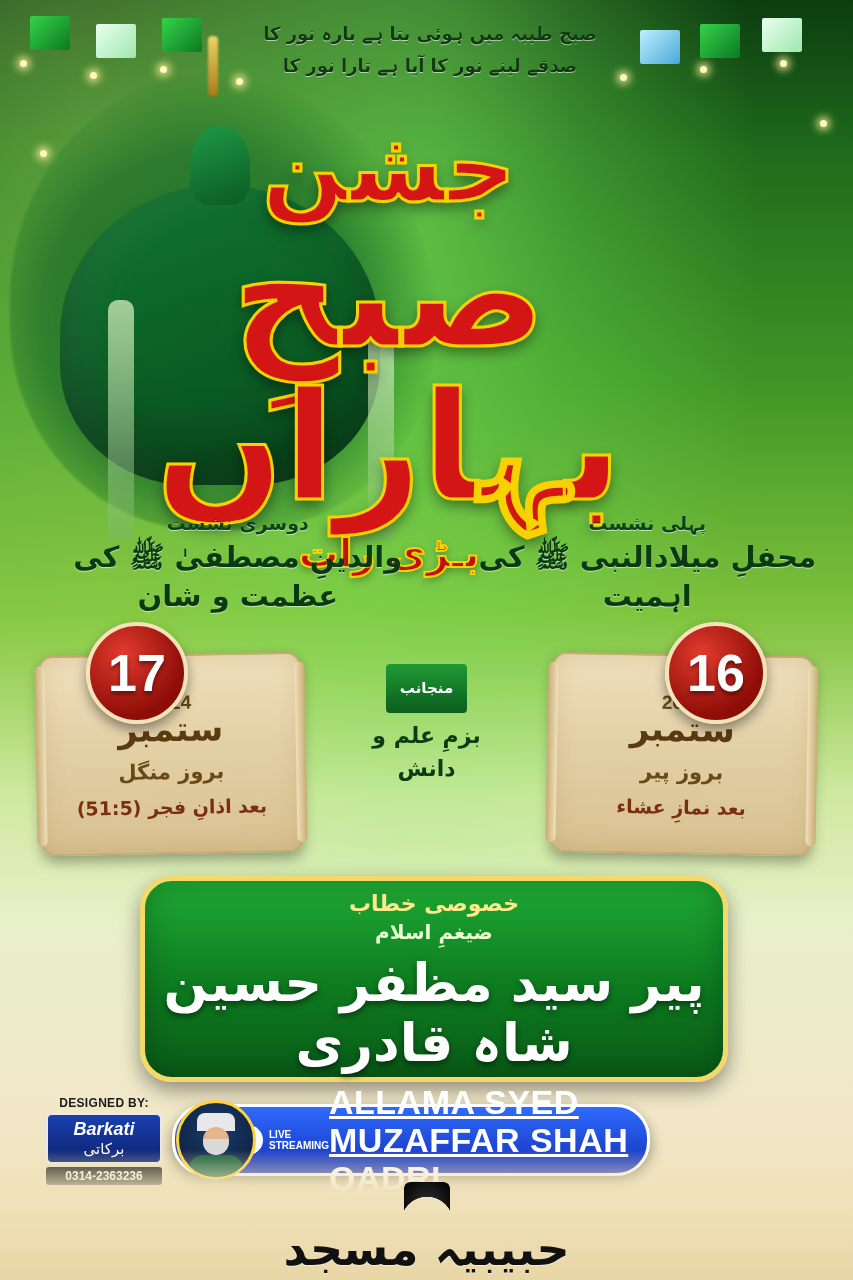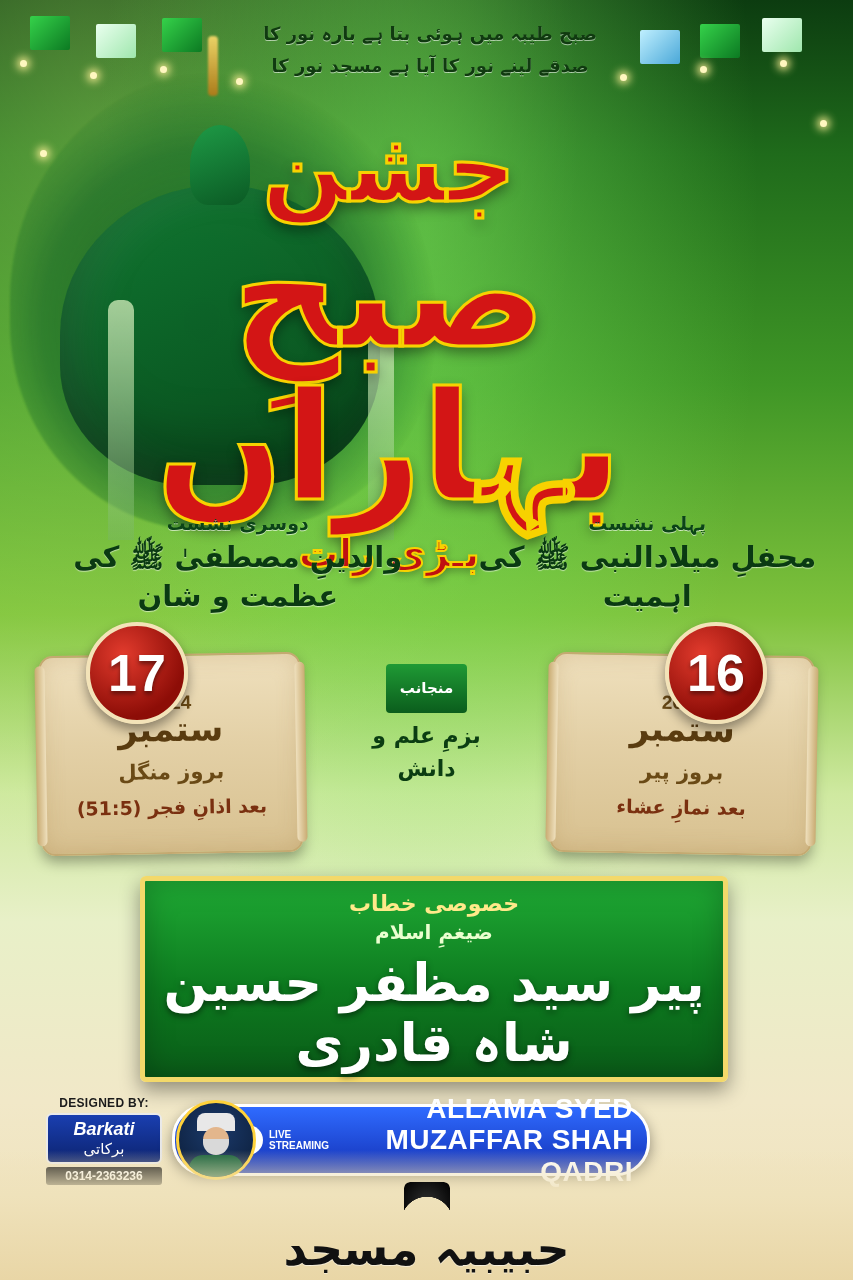--- a/index.html
+++ b/index.html
@@ -151,21 +151,21 @@
   }
   .mid-ribbon .chip{
     display:inline-block;padding:13px 14px;margin-bottom:6px;border-radius:4px;
     background:linear-gradient(180deg,#1f9a35,#0b5d1c);color:#fff;font-size:15px;
   }
 
   .speaker-box{
     position:absolute;left:140px;top:876px;width:578px;height:196px;
     background:linear-gradient(180deg,#1faa34 0%,#0d7a1f 55%,#0a5c18 100%);
     border:5px solid #f3d96a;
-    border-radius:6px;
+    border-radius:32px;
     box-shadow:0 8px 20px rgba(0,0,0,.4), inset 0 0 30px rgba(0,0,0,.25);
     text-align:center;
   }
   .speaker-box .khitab{
     margin-top:10px;font-size:22px;font-weight:bold;color:#ffe98a;
   }
   .speaker-box .zeegham{
     margin-top:4px;font-size:20px;font-weight:bold;color:#eaffd0;
   }
   .speaker-box .name{
@@ -198,22 +198,22 @@
   }
   .live-bar .fb{
     width:30px;height:30px;border-radius:50%;background:#fff;color:#1877f2;
     font-size:22px;font-weight:bold;display:flex;align-items:center;justify-content:center;
     margin-left:58px;
   }
   .live-bar .livetxt{
     margin-left:6px;color:#fff;font-size:10px;font-weight:bold;line-height:1.1;text-align:left;
   }
   .live-bar .names{
-    flex:1;text-align:right;color:#fff;font-size:28px;font-weight:bold;line-height:1.12;
-    letter-spacing:.5px;padding-right:14px;
+    flex:1;text-align:left;color:#fff;font-size:34px;font-weight:bold;line-height:1.12;
+    letter-spacing:.5px;padding-right:14px;text-decoration:underline;
   }
   .avatar{
     position:absolute;left:176px;top:1100px;width:74px;height:74px;border-radius:50%;
     background:radial-gradient(circle at 50% 38%,#1b3a6b,#0b1c36);
     border:3px solid #ffd23a;overflow:hidden;
   }
   .avatar .cap{position:absolute;left:18px;top:10px;width:38px;height:18px;border-radius:8px 8px 0 0;background:#e8e8e8;}
   .avatar .face{position:absolute;left:24px;top:24px;width:26px;height:26px;border-radius:50%;background:#e3b68c;}
   .avatar .beard{position:absolute;left:24px;top:36px;width:26px;height:16px;border-radius:0 0 13px 13px;background:#d9d9d9;}
   .avatar .body{position:absolute;left:10px;top:52px;width:54px;height:26px;border-radius:14px 14px 0 0;background:#16613a;}
@@ -262,21 +262,21 @@
     <div class="glow" style="left:236px;top:78px;"></div>
     <div class="glow" style="left:620px;top:74px;"></div>
     <div class="glow" style="left:700px;top:66px;"></div>
     <div class="glow" style="left:780px;top:60px;"></div>
     <div class="glow" style="left:820px;top:120px;"></div>
     <div class="glow" style="left:40px;top:150px;"></div>
   </div>
 
   <div class="top-couplet urdu">
     <div>صبح طیبہ میں ہوئی بتا ہے بارہ نور کا</div>
-    <div>صدقے لینے نور کا آیا ہے مسجد نور کا</div>
+    <div>صدقے لینے نور کا آیا ہے تارا نور کا</div>
   </div>
 
   <div class="jashn">
     <span class="word urdu">جشن</span>
     <span class="word big urdu">صبحِ بہاراں</span>
     <span class="sub urdu">بـڑی رات</span>
   </div>
 
   <div class="session-row">
     <div class="session">

